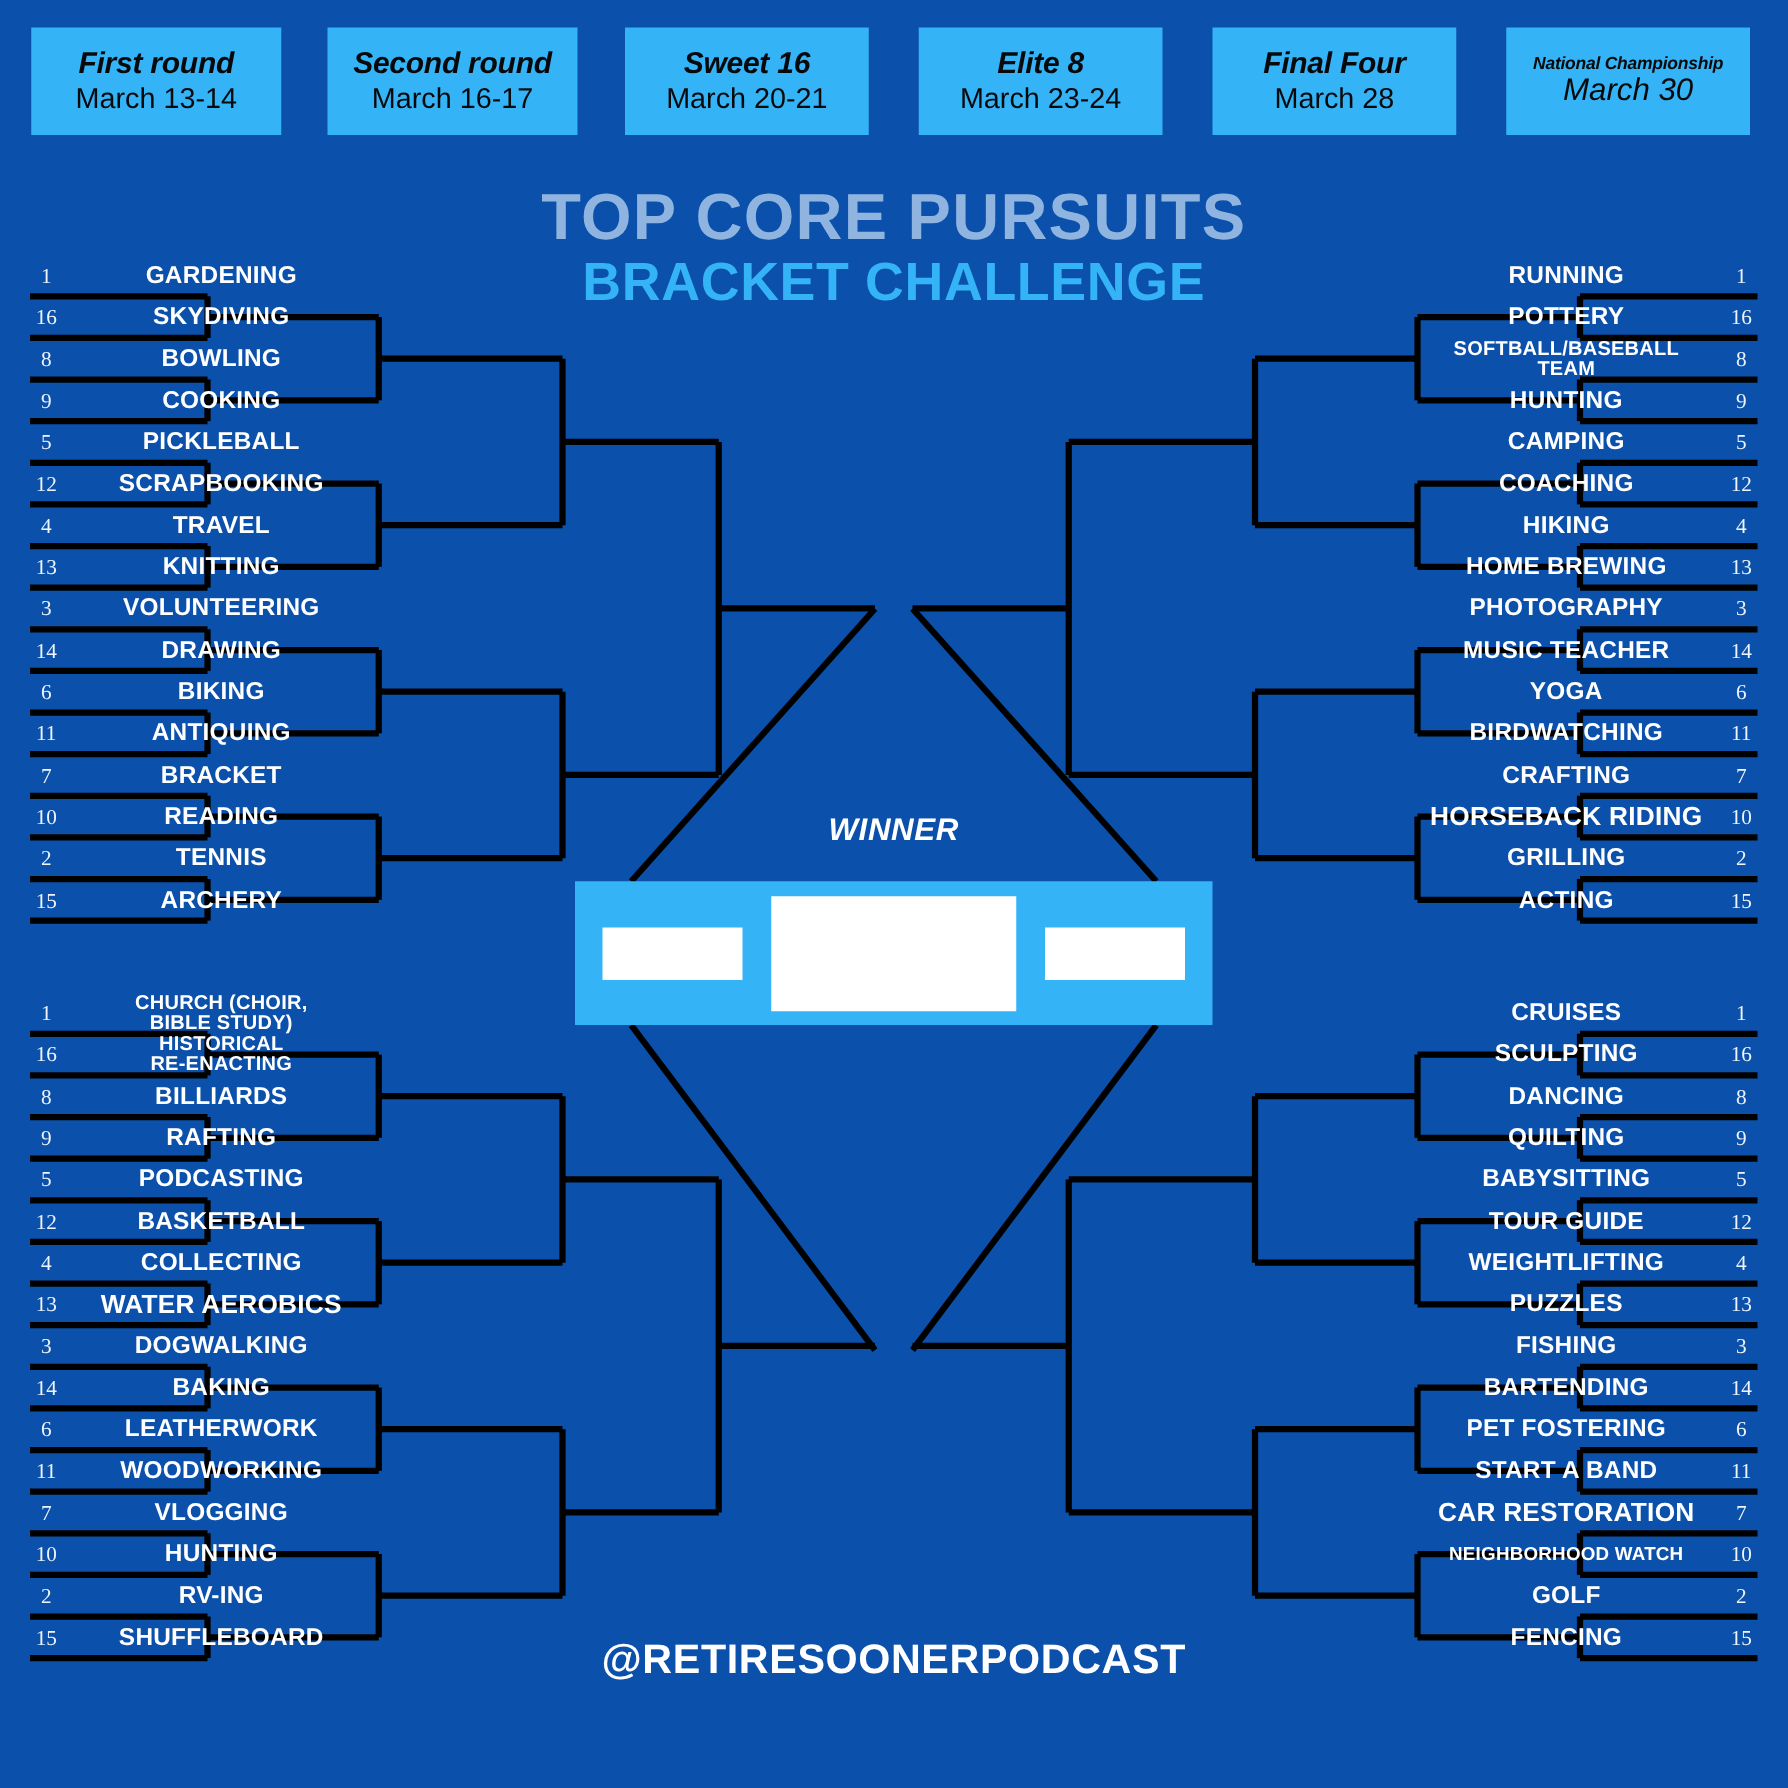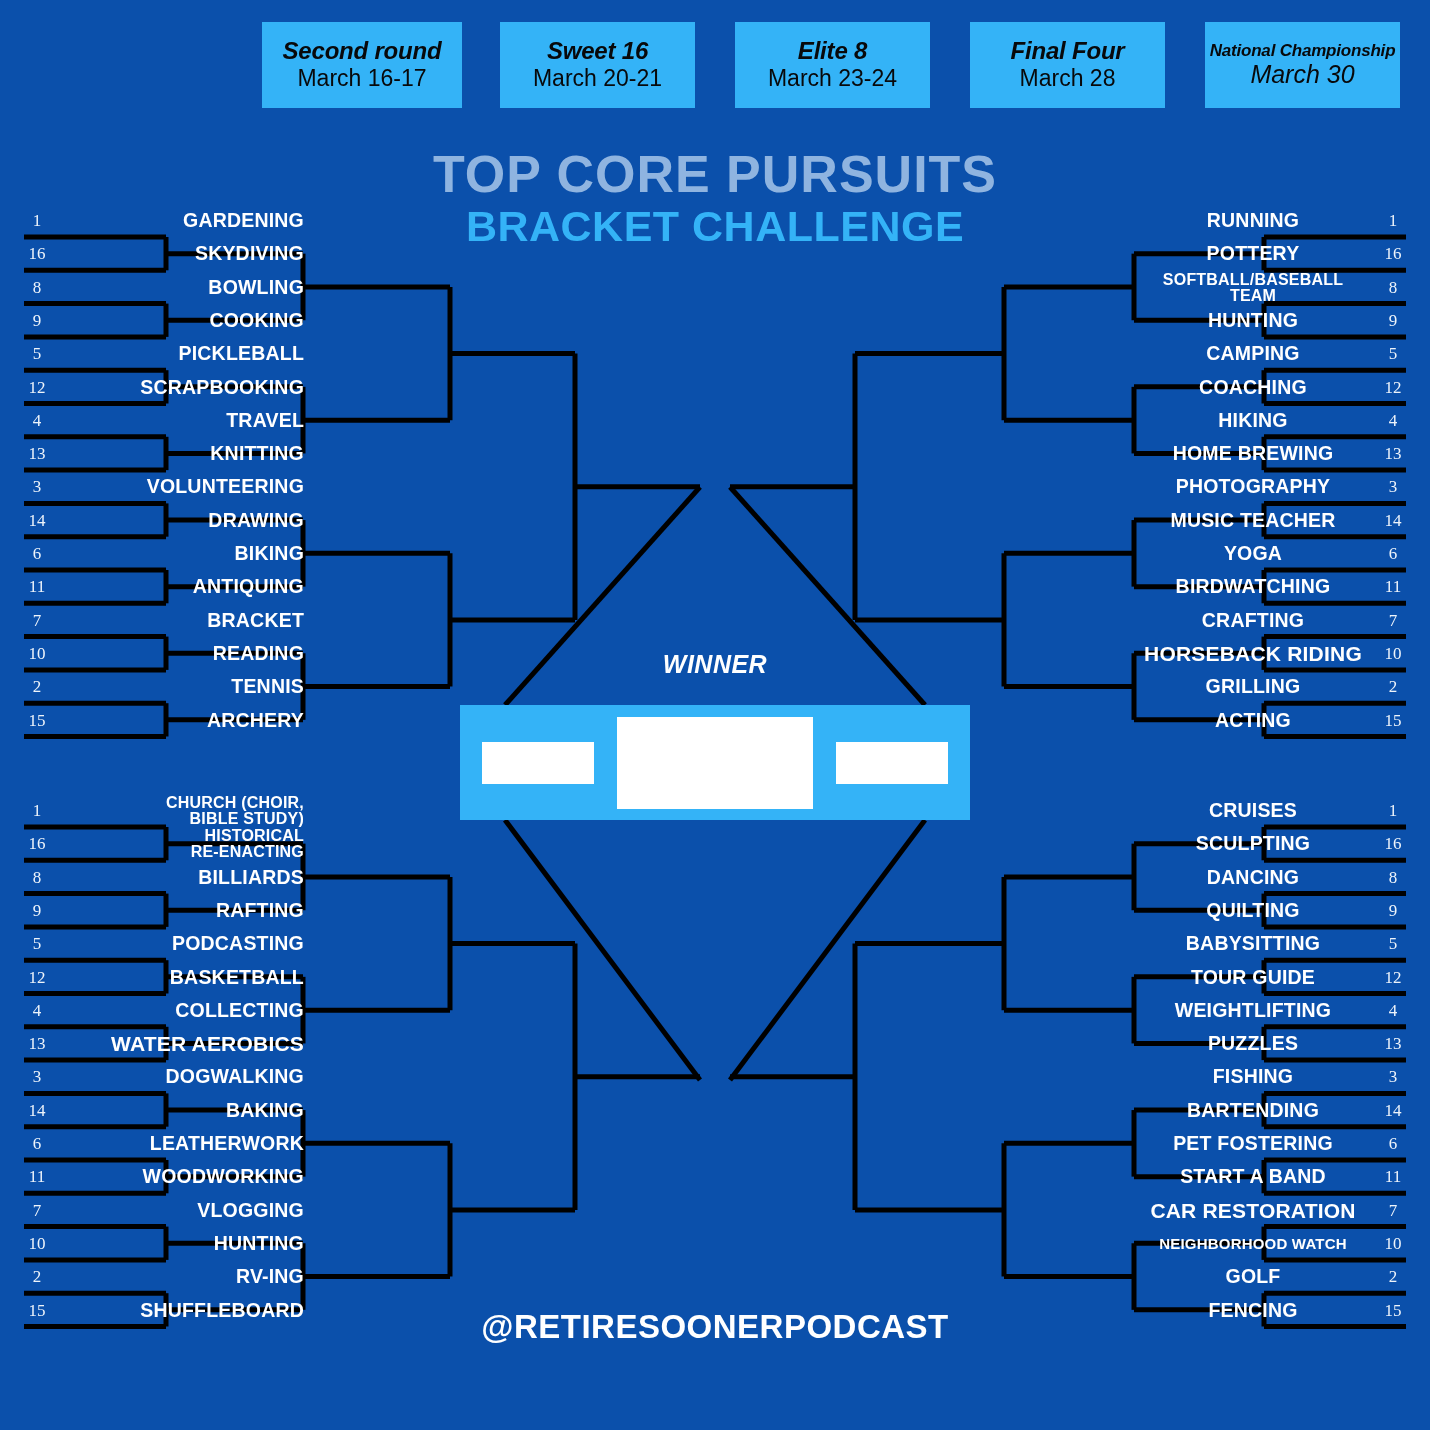--- a/index.html
+++ b/index.html
@@ -37,21 +37,21 @@
   }
   .round-name {
     font-weight: bold;
     font-style: italic;
     font-size: 24px;
     line-height: 1.12;
     letter-spacing: -0.2px;
     white-space: nowrap;
   }
   .round-name.small {
-    font-size: 17px;
+    font-size: 14px;
   }
   .round-date {
     font-size: 23px;
     line-height: 1.15;
     white-space: nowrap;
   }
   .round-date.ital {
     font-style: italic;
     font-size: 25px;
   }
@@ -118,21 +118,21 @@
   }
   .tname {
     font-size: 19.5px;
     font-weight: bold;
     letter-spacing: 0.2px;
     line-height: 1.02;
     flex: 1 1 auto;
     text-align: center;
     white-space: pre-line;
   }
-  .entry.left .tname { text-align: right; }
+  .entry.left .tname { text-align: center; }
   .entry.right .tname { text-align: center; }
   .tname.two { font-size: 16px; line-height: 1.0; }
   .tname.sm { font-size: 21px; }
   .tname.xsm { font-size: 15px; }
 
   
   #winner-label {
     position: absolute;
     left: 0;
     top: 650px;
@@ -179,20 +179,24 @@
     color: #ffffff;
     font-size: 33px;
     font-weight: bold;
     letter-spacing: 0.5px;
   }
 </style>
 </head>
 <body>
 
 <div id="round-headers">
+    <div class="round-box" style="left: 25px; width: 200px; height: 86px;">
+      <div class="round-name">First round</div>
+      <div class="round-date">March 13-14</div>
+    </div>
     <div class="round-box" style="left: 262px; width: 200px; height: 86px;">
       <div class="round-name">Second round</div>
       <div class="round-date">March 16-17</div>
     </div>
     <div class="round-box" style="left: 500px; width: 195px; height: 86px;">
       <div class="round-name">Sweet 16</div>
       <div class="round-date">March 20-21</div>
     </div>
     <div class="round-box" style="left: 735px; width: 195px; height: 86px;">
       <div class="round-name">Elite 8</div>

